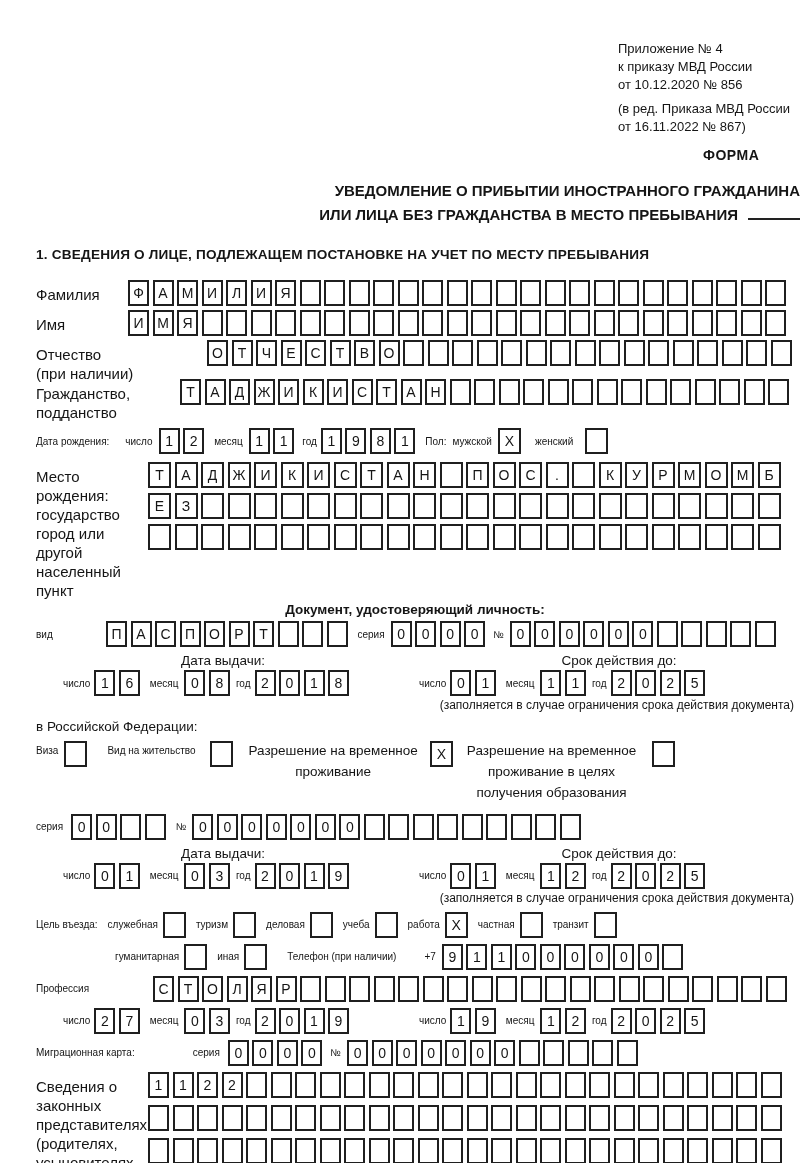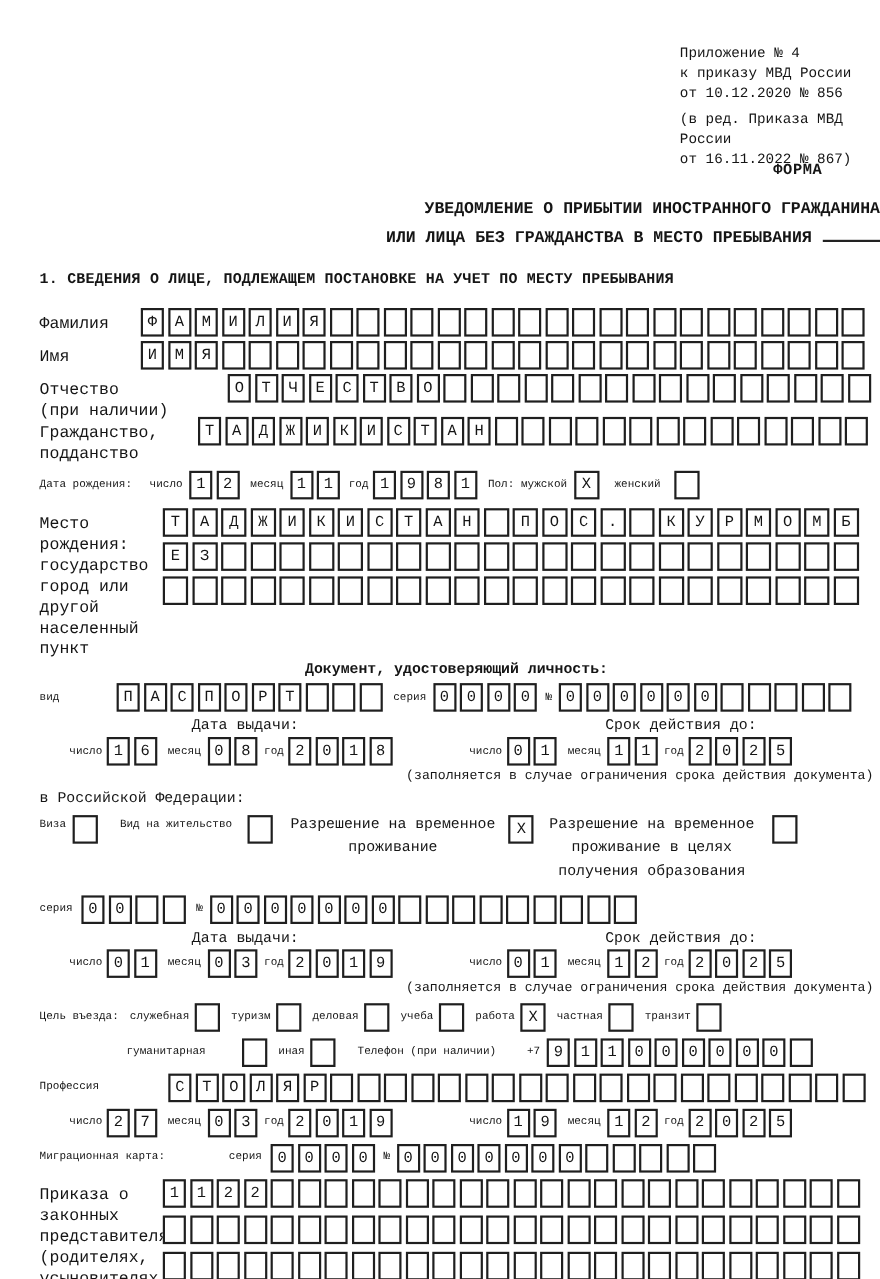--- a/index.html
+++ b/index.html
@@ -1,18 +1,18 @@
 <!DOCTYPE html>
 <html><head>
 <meta charset="utf-8">
 <style>
   html,body{margin:0;padding:0;background:#fff;}
   .page{
     position:relative;width:800px;height:1163px;background:#ffffff;overflow:hidden;
-    font-family:Liberation Mono, monospace;color:#151515;
+    font-family:Liberation Sans, sans-serif;color:#151515;
   }
   
   .appendix{position:absolute;left:618px;top:40px;font-size:13px;line-height:1.4;}
   .appendix .amend{margin-top:5px;}
   .forma{position:absolute;left:703px;top:147px;font-size:14px;font-weight:bold;letter-spacing:.5px;}
   .title{position:absolute;left:0;top:180px;width:800px;text-align:right;font-weight:bold;font-size:15px;line-height:1.5;}
   .t-underline{display:inline-block;width:52px;border-bottom:2px solid #222;margin-left:10px;vertical-align:baseline;height:1em;}
   .sec-heading{position:absolute;left:36px;top:247px;width:756px;font-weight:bold;font-size:13.6px;letter-spacing:.2px;}
   
   .form{position:absolute;left:36px;top:280px;width:758px;}
@@ -531,21 +531,21 @@
         <span class="dlab">частная</span>
         <span class="cbox"></span>
       </span>
       <span class="pair">
         <span class="dlab">транзит</span>
         <span class="cbox"></span>
       </span>
     </div>
 
     <div class="opts mb6" style="margin-left:79px;">
-      <span class="pair" style="margin-left:0;gap:28px;">
+      <span class="pair" style="margin-left:0;">
         <span class="dlab">гуманитарная</span>
         <span class="cbox"></span>
       </span>
       <span class="pair ml10">
         <span class="dlab">иная</span>
         <span class="cbox"></span>
       </span>
       <span class="dlab ml20">Телефон (при наличии)</span>
       <span class="dlab ml28">+7</span>
       <span class="cellrow ml6">
@@ -656,21 +656,21 @@
           <span class="cell"></span>
           <span class="cell"></span>
           <span class="cell"></span>
           <span class="cell"></span>
           <span class="cell"></span>
         </span>
     </div>
 
     <div class="frow">
       <div class="flabel w112">
-        <div>Приказа о</div>
+        <div>Сведения о</div>
         <div>законных</div>
         <div>представителях</div>
         <div>(родителях,</div>
         <div>усыновителях,</div>
 
       </div>
       <div class="stack">
         <div class="cellrow" style="margin-bottom:7px;">
             <span class="cell">1</span>
             <span class="cell">1</span>

